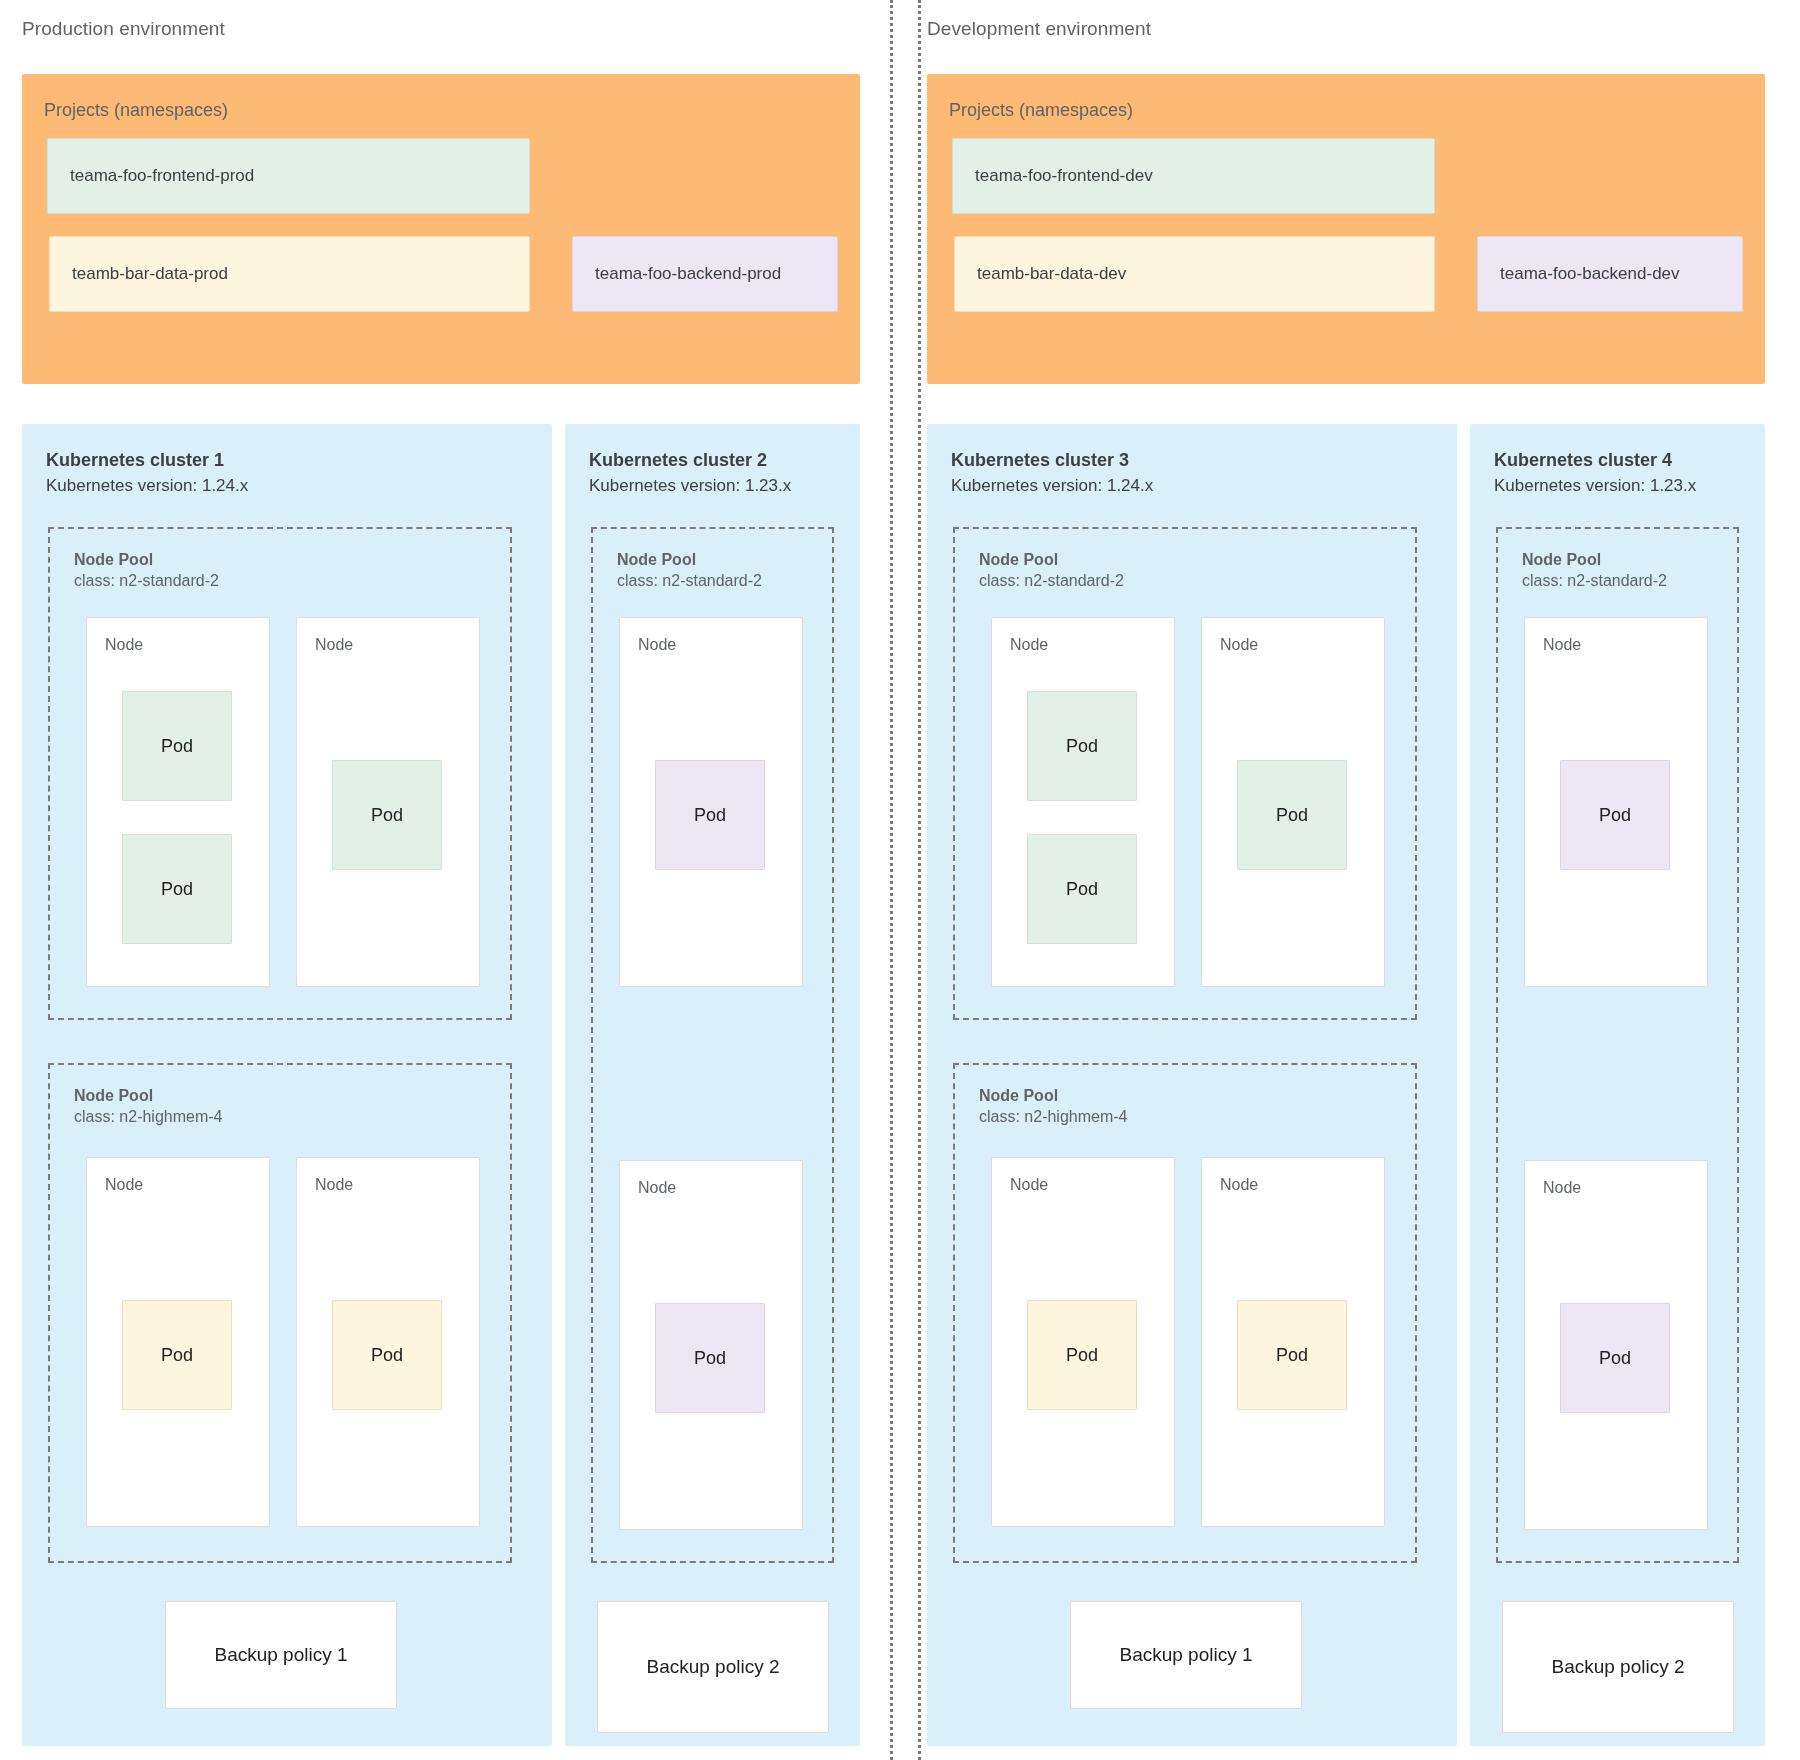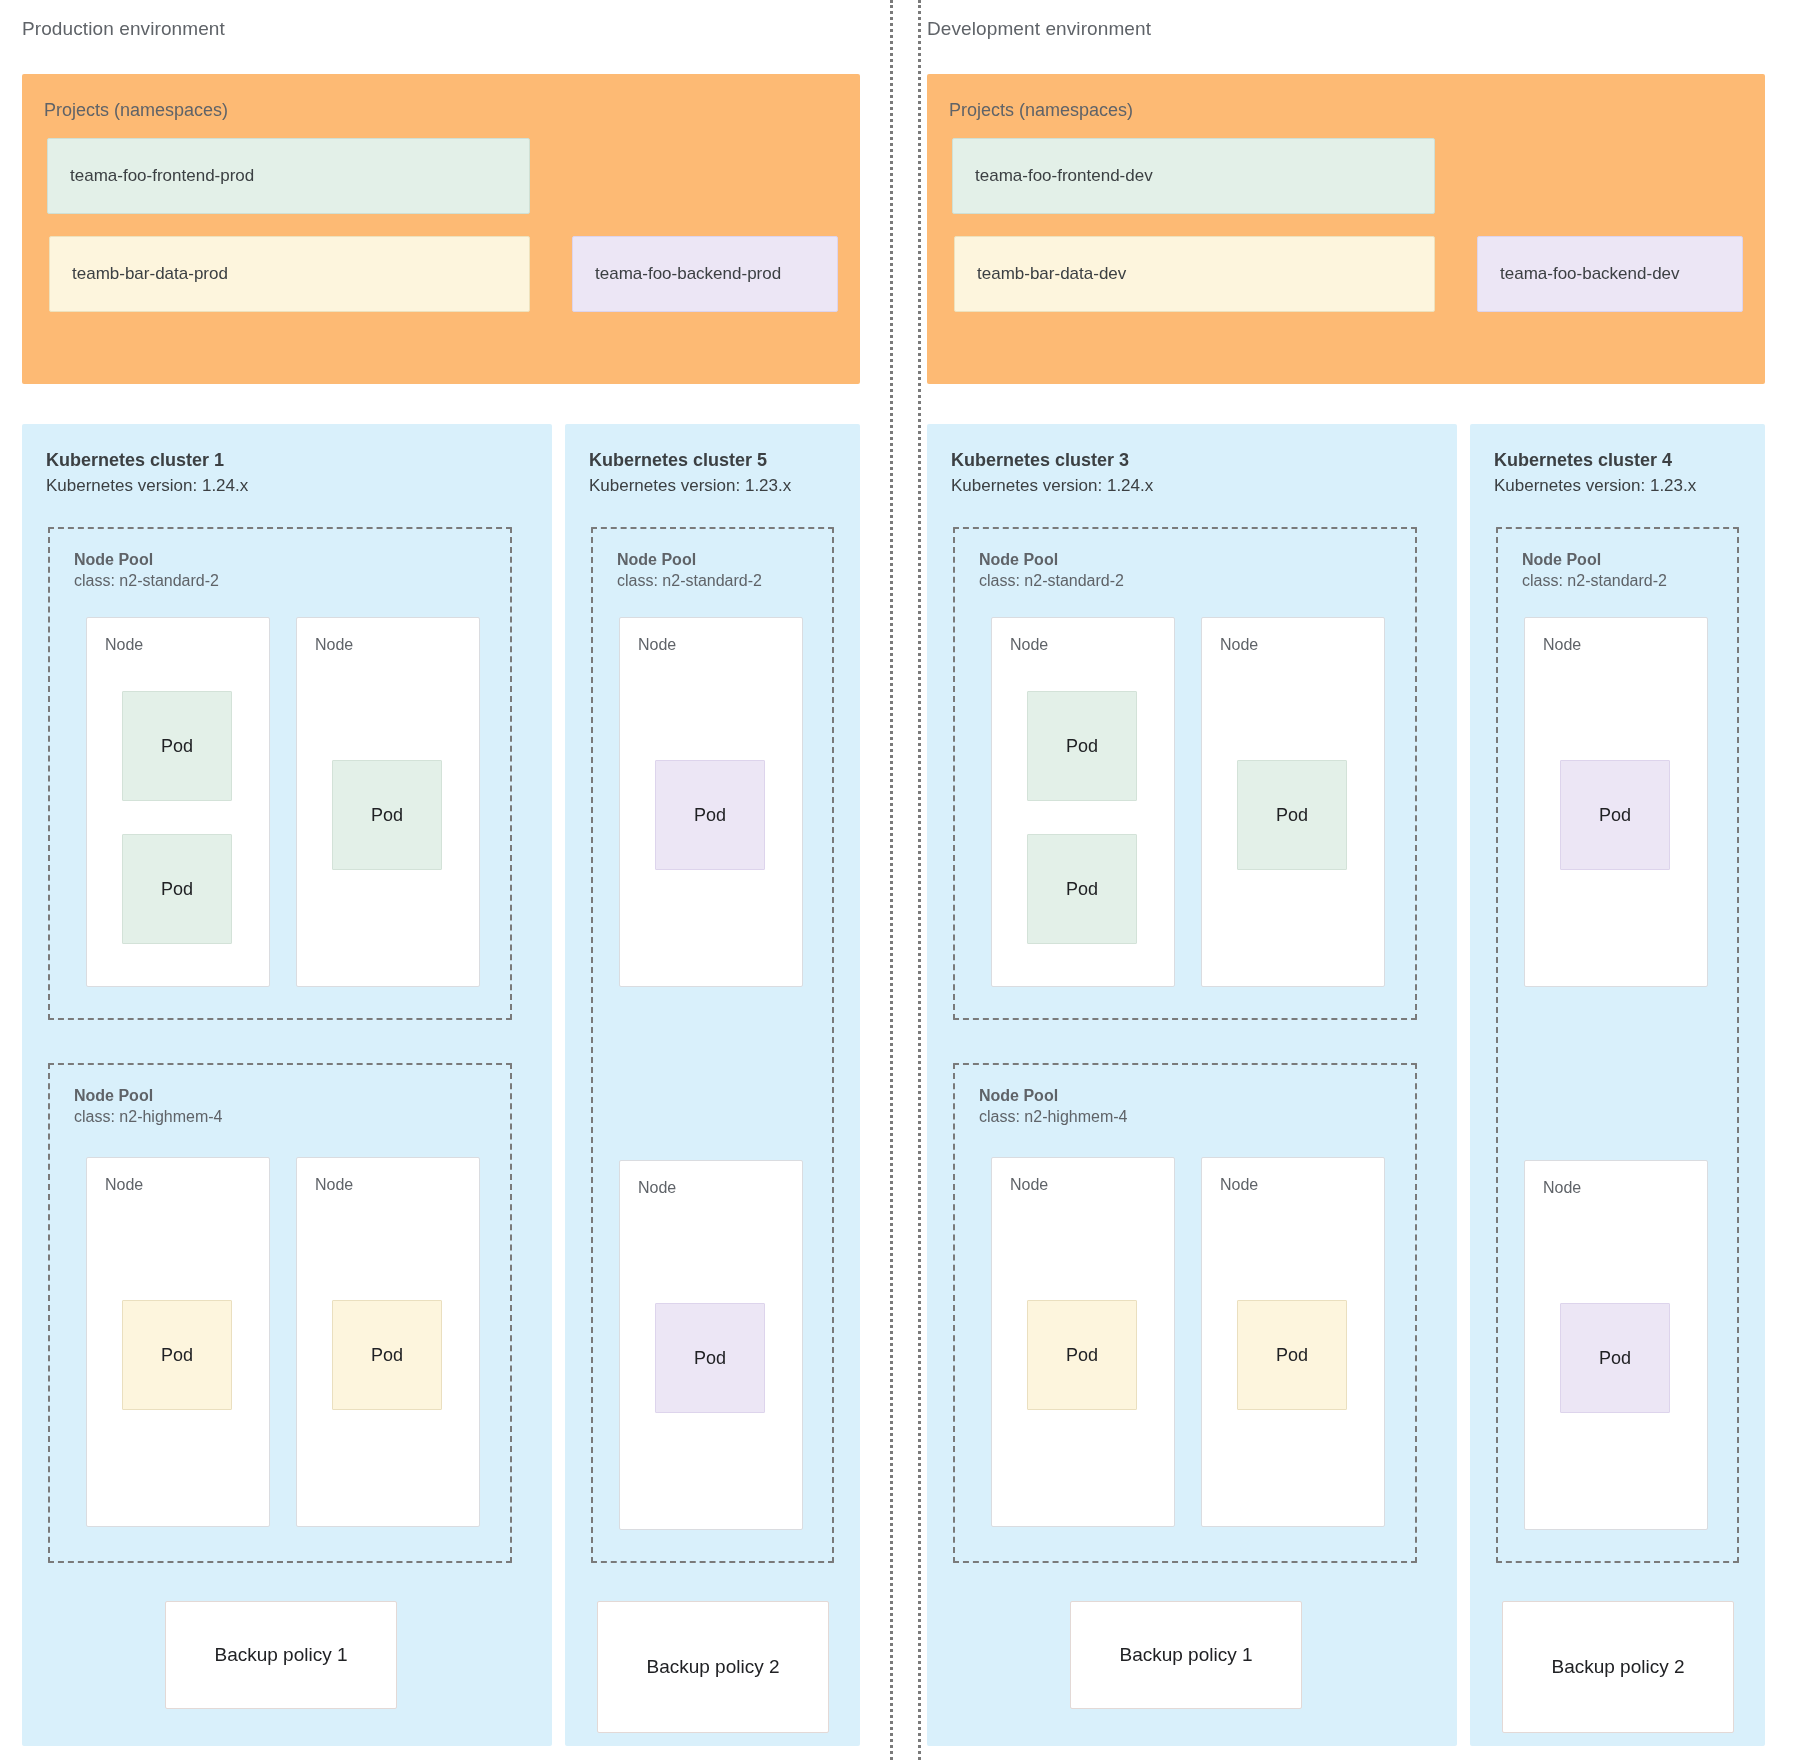--- a/index.html
+++ b/index.html
@@ -250,21 +250,21 @@
         <div class="node n-wb-b">
           <div class="node-label">Node</div>
           <div class="pod pod-yellow pod-mid">Pod</div>
         </div>
       </div>
 
       <div class="backup">Backup policy 1</div>
     </div>
 
     <div class="cluster" id="cluster-2">
-      <div class="cluster-title">Kubernetes cluster 5</div>
+      <div class="cluster-title">Kubernetes cluster 2</div>
       <div class="cluster-version">Kubernetes version: 1.23.x</div>
 
       <div class="node-pool pool-narrow-full">
         <div class="pool-label">Node Pool</div>
         <div class="pool-class">class: n2-standard-2</div>
 
         <div class="node n-n-a">
           <div class="node-label">Node</div>
           <div class="pod pod-purple pod-mid">Pod</div>
         </div>

